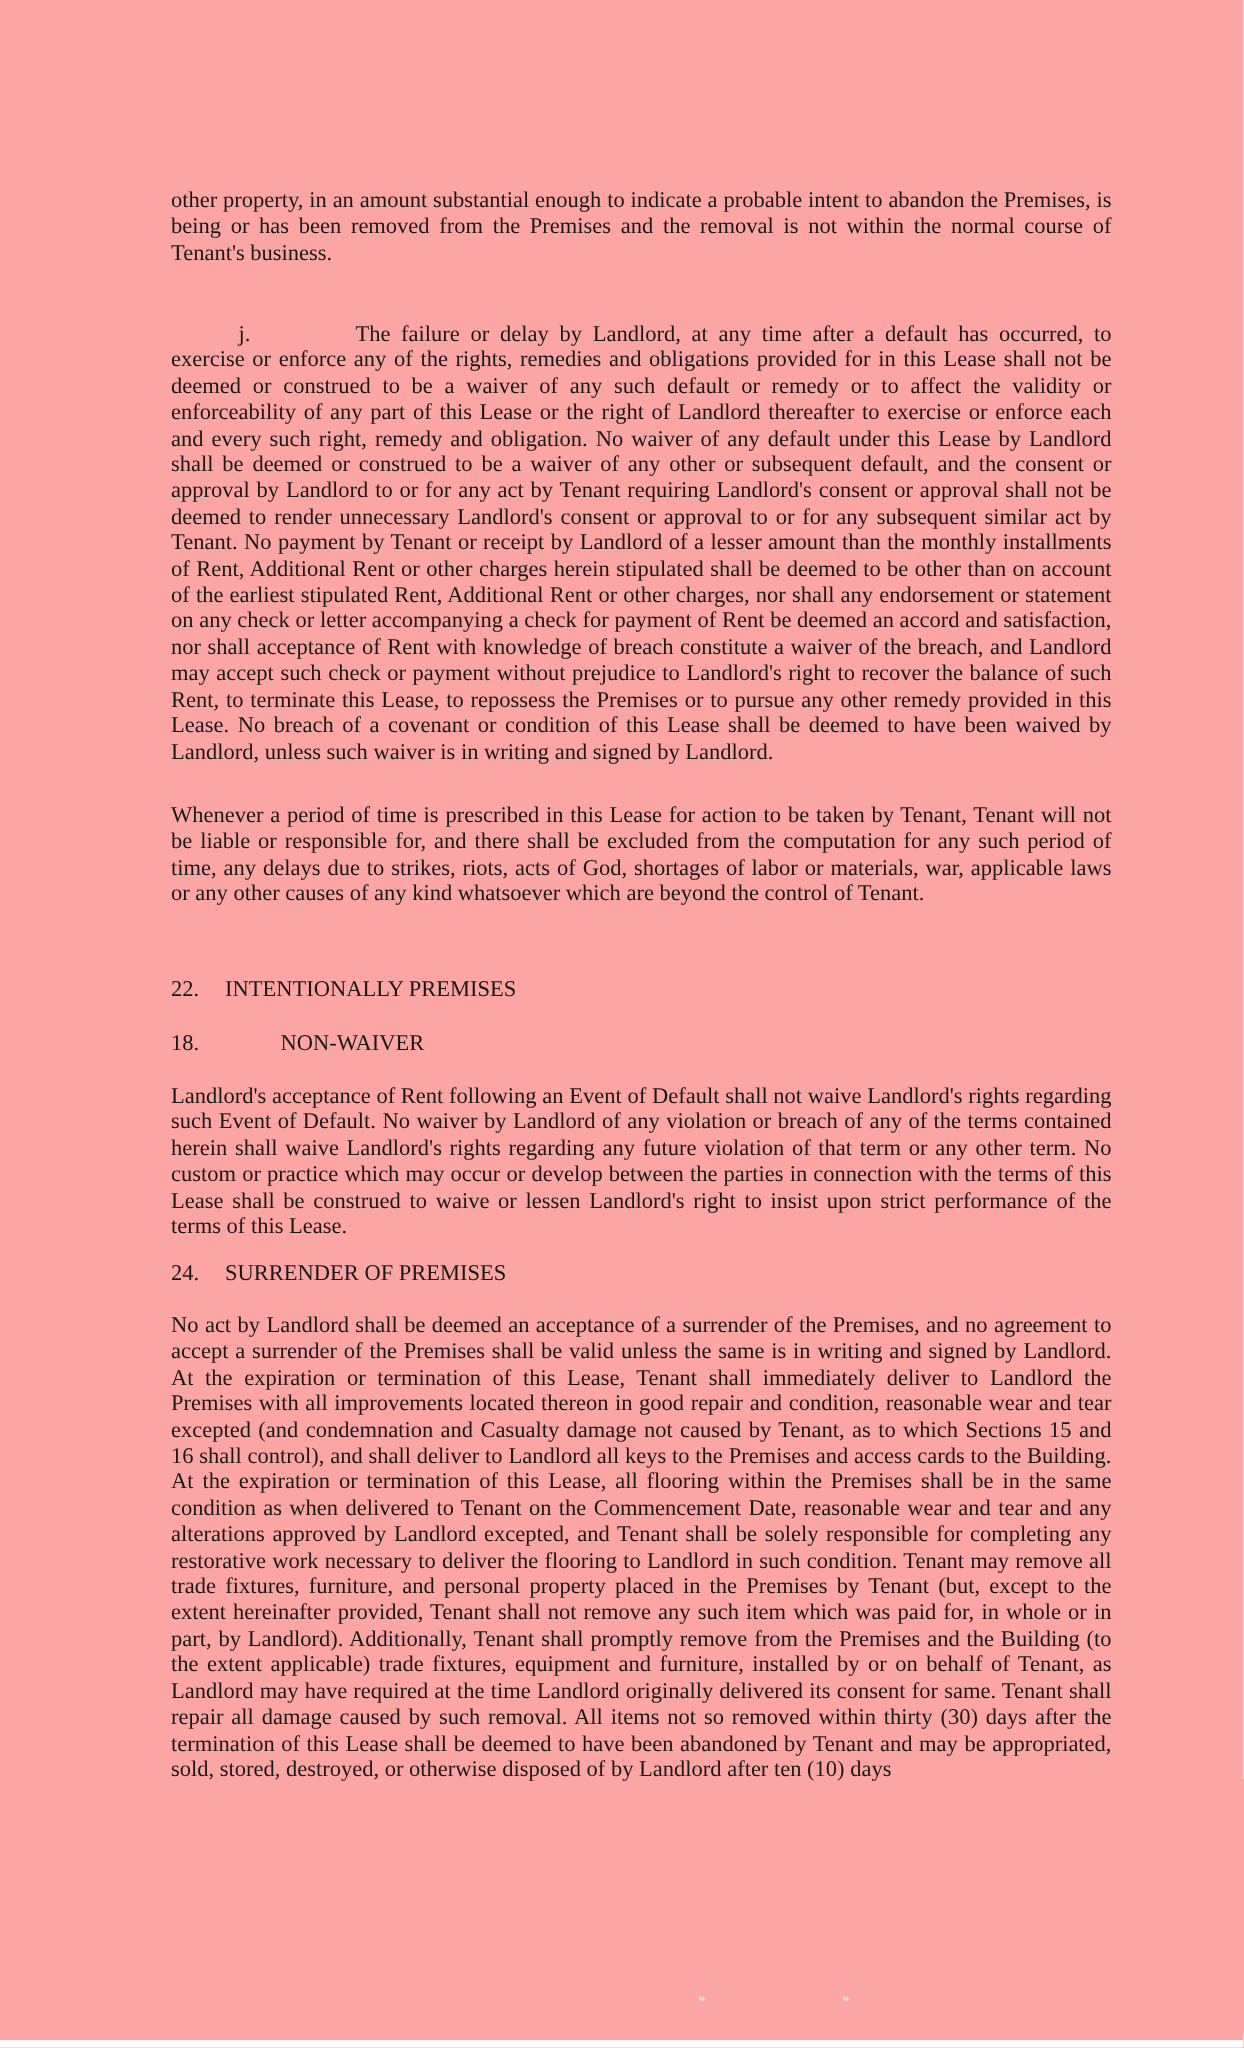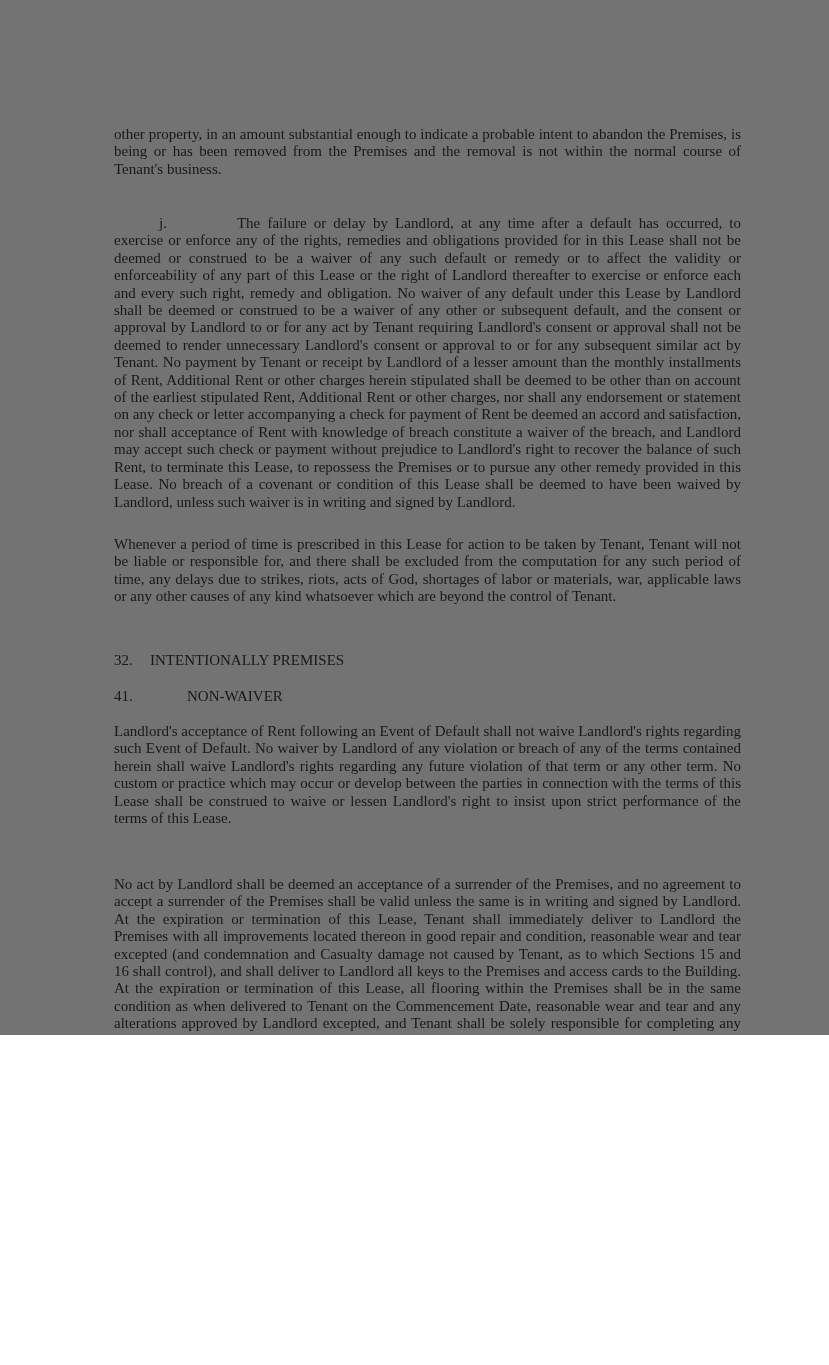--- a/index.html
+++ b/index.html
@@ -3,22 +3,22 @@
 <meta charset="utf-8">
 <style>
   html, body {
     margin: 0;
     padding: 0;
     background: #ffffff;
   }
   .page {
     position: relative;
     width: 829px;
-    height: 1035px;
-    background: #737373;
+    height: 1360px;
+    background: #fca5a5;
     font-family: "Liberation Serif", serif;
     color: #181818;
     overflow: hidden;
   }
   .block {
     position: absolute;
     left: 114px;
     width: 627px;
     font-size: 15px;
     line-height: 17.4px;
@@ -63,29 +63,32 @@
 
 <div class="page">
 
   <p class="block" style="top:126px">other property, in an amount substantial enough to indicate a probable intent to abandon the Premises, is being or has been removed from the Premises and the removal is not within the normal course of Tenant's business.</p>
 
   <p class="block" style="top:215px"><span class="j-marker">j.</span><span class="j-tab"></span><span>The failure or delay by Landlord, at any time after a default has occurred, to exercise or enforce any of the rights, remedies and obligations provided for in this Lease shall not be deemed or construed to be a waiver of any such default or remedy or to affect the validity or enforceability of any part of this Lease or the right of Landlord thereafter to exercise or enforce each and every such right, remedy and obligation. No waiver of any default under this Lease by Landlord shall be deemed or construed to be a waiver of any other or subsequent default, and the consent or approval by Landlord to or for any act by Tenant requiring Landlord's consent or approval shall not be deemed to render unnecessary Landlord's consent or approval to or for any subsequent similar act by Tenant. No payment by Tenant or receipt by Landlord of a lesser amount than the monthly installments of Rent, Additional Rent or other charges herein stipulated shall be deemed to be other than on account of the earliest stipulated Rent, Additional Rent or other charges, nor shall any endorsement or statement on any check or letter accompanying a check for payment of Rent be deemed an accord and satisfaction, nor shall acceptance of Rent with knowledge of breach constitute a waiver of the breach, and Landlord may accept such check or payment without prejudice to Landlord's right to recover the balance of such Rent, to terminate this Lease, to repossess the Premises or to pursue any other remedy provided in this Lease. No breach of a covenant or condition of this Lease shall be deemed to have been waived by Landlord, unless such waiver is in writing and signed by Landlord.</span></p>
 
   <p class="block" style="top:536px">Whenever a period of time is prescribed in this Lease for action to be taken by Tenant, Tenant will not be liable or responsible for, and there shall be excluded from the computation for any such period of time, any delays due to strikes, riots, acts of God, shortages of labor or materials, war, applicable laws or any other causes of any kind whatsoever which are beyond the control of Tenant.</p>
 
   <div class="block heading" style="top:652px">
-    <span class="h-num" style="width:36px">32.</span><span>INTENTIONALLY PREMISES</span>
+    <span class="h-num" style="width:36px">22.</span><span>INTENTIONALLY PREMISES</span>
   </div>
 
   <div class="block heading" style="top:688px">
-    <span class="h-num" style="width:73px">41.</span><span>NON-WAIVER</span>
+    <span class="h-num" style="width:73px">18.</span><span>NON-WAIVER</span>
   </div>
 
   <p class="block" style="top:723px">Landlord's acceptance of Rent following an Event of Default shall not waive Landlord's rights regarding such Event of Default. No waiver by Landlord of any violation or breach of any of the terms contained herein shall waive Landlord's rights regarding any future violation of that term or any other term. No custom or practice which may occur or develop between the parties in connection with the terms of this Lease shall be construed to waive or lessen Landlord's right to insist upon strict performance of the terms of this Lease.</p>
 
+  <div class="block heading" style="top:841px">
+    <span class="h-num" style="width:36px">24.</span><span>SURRENDER OF PREMISES</span>
+  </div>
 
   <p class="block" style="top:876px">No act by Landlord shall be deemed an acceptance of a surrender of the Premises, and no agreement to accept a surrender of the Premises shall be valid unless the same is in writing and signed by Landlord. At the expiration or termination of this Lease, Tenant shall immediately deliver to Landlord the Premises with all improvements located thereon in good repair and condition, reasonable wear and tear excepted (and condemnation and Casualty damage not caused by Tenant, as to which Sections 15 and 16 shall control), and shall deliver to Landlord all keys to the Premises and access cards to the Building. At the expiration or termination of this Lease, all flooring within the Premises shall be in the same condition as when delivered to Tenant on the Commencement Date, reasonable wear and tear and any alterations approved by Landlord excepted, and Tenant shall be solely responsible for completing any restorative work necessary to deliver the flooring to Landlord in such condition. Tenant may remove all trade fixtures, furniture, and personal property placed in the Premises by Tenant (but, except to the extent hereinafter provided, Tenant shall not remove any such item which was paid for, in whole or in part, by Landlord). Additionally, Tenant shall promptly remove from the Premises and the Building (to the extent applicable) trade fixtures, equipment and furniture, installed by or on behalf of Tenant, as Landlord may have required at the time Landlord originally delivered its consent for same. Tenant shall repair all damage caused by such removal. All items not so removed within thirty (30) days after the termination of this Lease shall be deemed to have been abandoned by Tenant and may be appropriated, sold, stored, destroyed, or otherwise disposed of by Landlord after ten (10) days</p>
 
 
   <div class="speck speck-left"></div>
   <div class="speck speck-right"></div>
 
 </div>
 
 </body></html>

